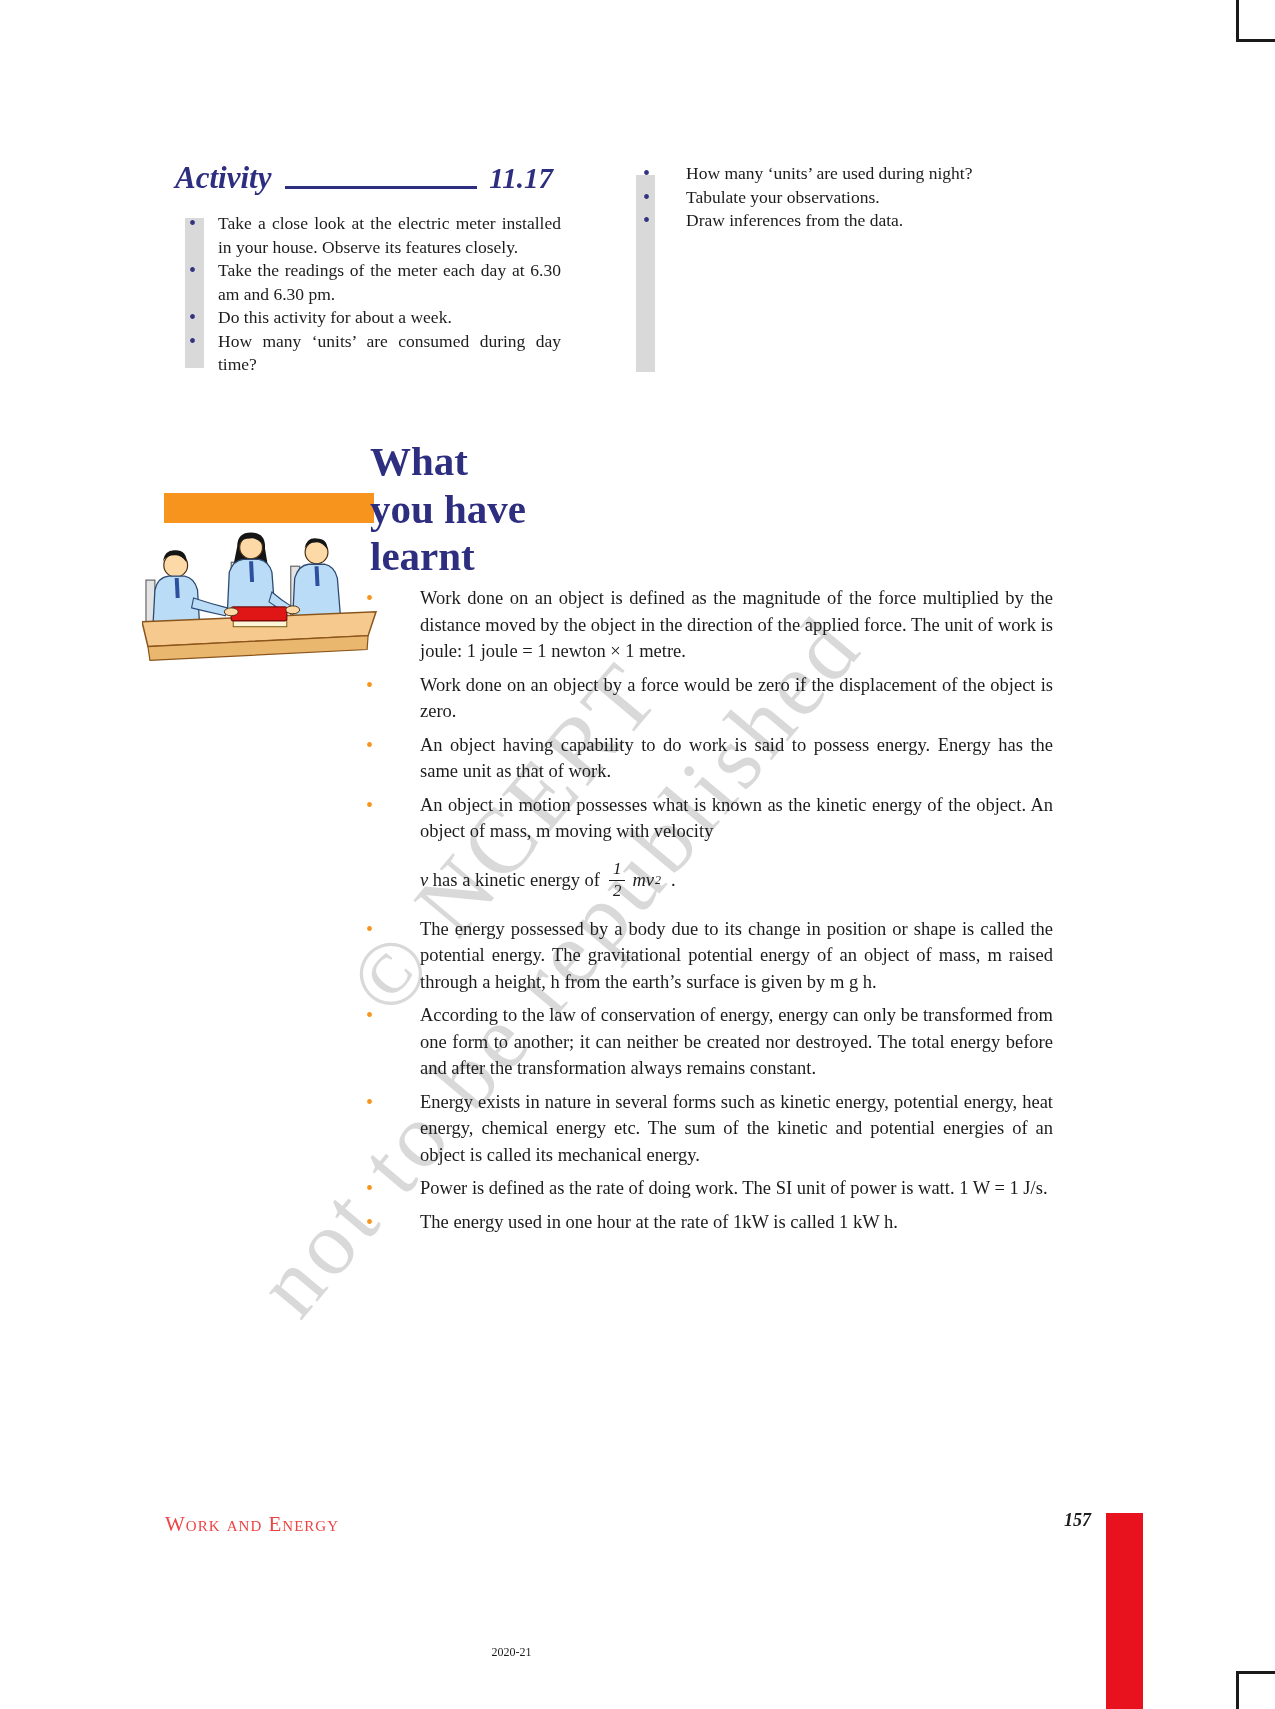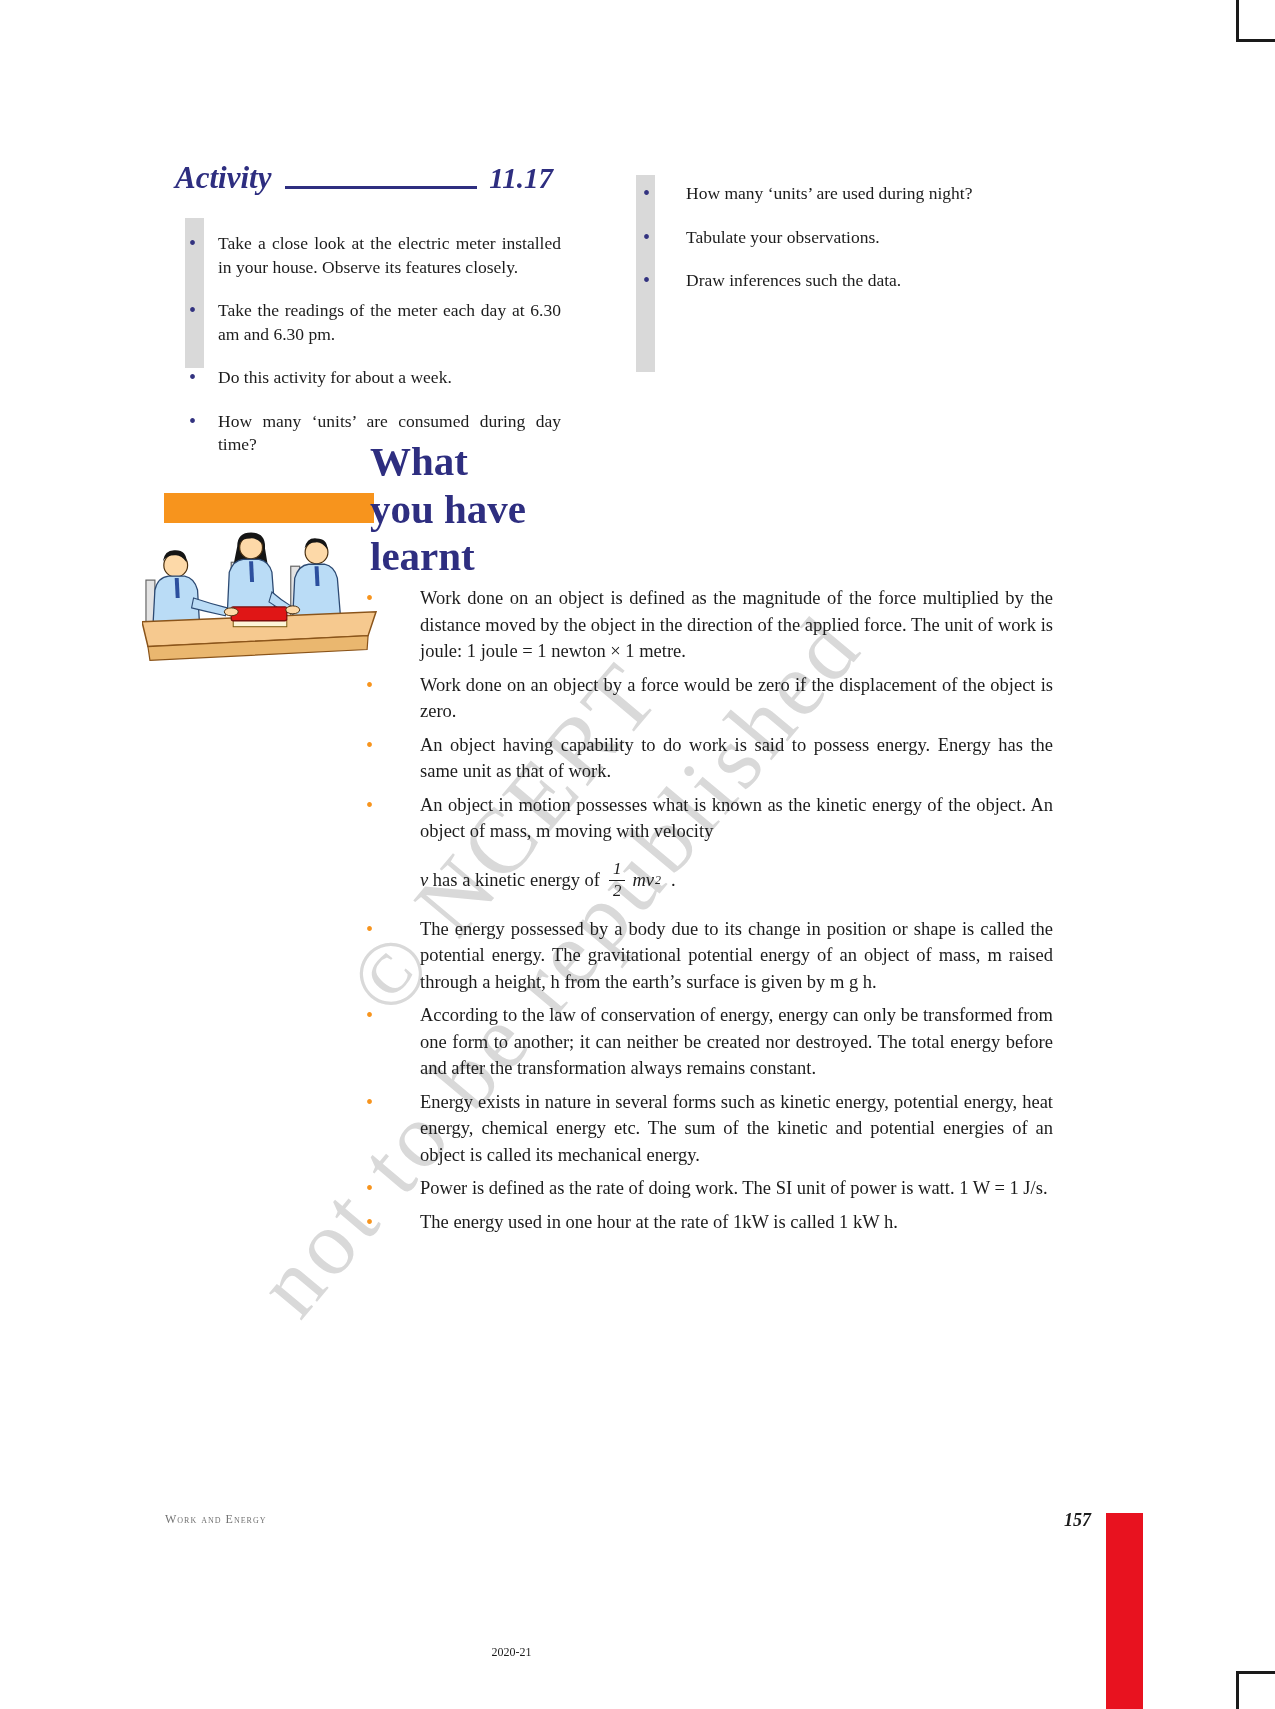--- a/index.html
+++ b/index.html
@@ -24,21 +24,21 @@
   .act-title{font-size:31px;font-weight:bold;font-style:italic;color:#2e2e80;}
   .act-line{flex:1;height:0;border-bottom:3px solid #2e2e80;align-self:flex-end;margin:0 12px 7px 14px;}
   .act-num{font-size:29px;font-weight:bold;font-style:italic;color:#2e2e80;}
   .band{position:absolute;background:#d9d9d9;width:19px;z-index:0;}
   .band.left{left:185px;top:218px;height:150px;}
   .band.right{left:636px;top:175px;height:197px;}
   ul.act-list{list-style:none;margin:0;padding:0;position:absolute;z-index:1;
     font-size:17.5px;line-height:23.5px;text-align:justify;}
   ul.act-list.lcol{left:184px;top:212px;width:377px;}
   ul.act-list.rcol{left:636px;top:162px;width:412px;}
-  ul.act-list li{position:relative;margin-top:20px;}
+  ul.act-list li{position:relative;}
   ul.act-list.lcol li{padding-left:34px;}
   ul.act-list.rcol li{padding-left:50px;}
   ul.act-list li::before{content:"\2022";position:absolute;color:#333380;font-size:20px;}
   ul.act-list.lcol li::before{left:5px;}
   ul.act-list.rcol li::before{left:7px;}
   
   .orange-bar{position:absolute;left:164px;top:493px;width:210px;height:30px;background:#f7941d;z-index:1;}
   .learnt-head{position:absolute;left:370px;top:438px;z-index:1;
     font-size:41px;font-weight:bold;color:#2e2e80;line-height:1.16;}
   .illo{position:absolute;left:142px;top:520px;width:238px;height:145px;z-index:1;}
@@ -48,22 +48,22 @@
   ul.summary li::before{content:"\2022";position:absolute;left:3px;color:#f7941d;font-size:20px;}
   .formula{margin:2px 0 6px 57px;height:58px;display:flex;align-items:center;font-size:18.5px;}
   .it{font-style:italic;}
   .frac{display:inline-flex;flex-direction:column;text-align:center;margin:0 7px 0 9px;
     font-size:17px;line-height:1.1;font-style:italic;}
   .frac .num{border-bottom:1.6px solid #1c1c1c;padding:0 4px 1px;}
   .frac .den{padding-top:1px;}
   .expr{font-style:italic;}
   .formula sup{font-size:12px;font-style:italic;margin:0 10px 0 1px;vertical-align:8px;}
   
-  .footer-left{position:absolute;left:165px;top:1512px;font-variant:small-caps;font-size:12px;
-    letter-spacing:1px;color:#737373;z-index:1;}
+  .footer-left{position:absolute;left:165px;top:1512px;font-variant:small-caps;font-size:21px;
+    letter-spacing:1px;color:#ef4444;z-index:1;}
   .page-num{position:absolute;left:1064px;top:1510px;font-size:18px;font-weight:bold;z-index:1;font-style:italic;}
   .red-bar{position:absolute;left:1106px;top:1513px;width:37px;height:196px;background:#e8121f;z-index:1;}
   .year{position:absolute;left:0;top:1645px;width:1023px;text-align:center;font-size:12px;z-index:1;}
 </style>
 </head>
 <body>
 
 <div class="page">
 
   <div class="watermark">
@@ -86,21 +86,21 @@
   <ul class="act-list lcol">
     <li>Take a close look at the electric meter installed in your house. Observe its features closely.</li>
     <li>Take the readings of the meter each day at 6.30 am and 6.30 pm.</li>
     <li>Do this activity for about a week.</li>
     <li>How many ‘units’ are consumed during day time?</li>
   </ul>
 
   <ul class="act-list rcol">
     <li>How many ‘units’ are used during night?</li>
     <li>Tabulate your observations.</li>
-    <li>Draw inferences such the data.</li>
+    <li>Draw inferences from the data.</li>
   </ul>
 
   <div class="orange-bar"></div>
 
   <svg class="illo" viewBox="0 0 240 145" aria-hidden="true">
 
     <rect x="4" y="60" width="9" height="58" fill="#e3e3e3" stroke="#666" stroke-width="1.2"></rect>
     <rect x="90" y="42" width="9" height="52" fill="#e3e3e3" stroke="#666" stroke-width="1.2"></rect>
     <rect x="150" y="46" width="9" height="52" fill="#e3e3e3" stroke="#666" stroke-width="1.2"></rect>
 

